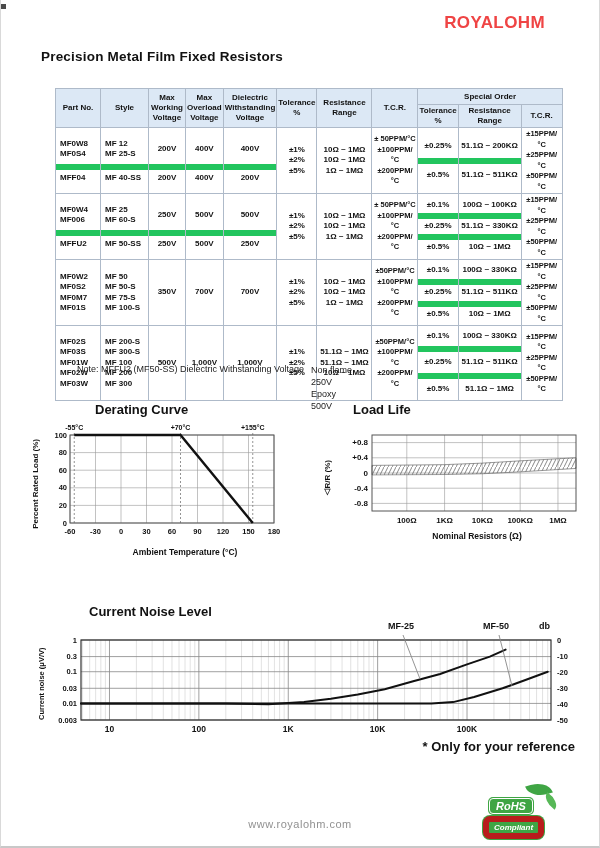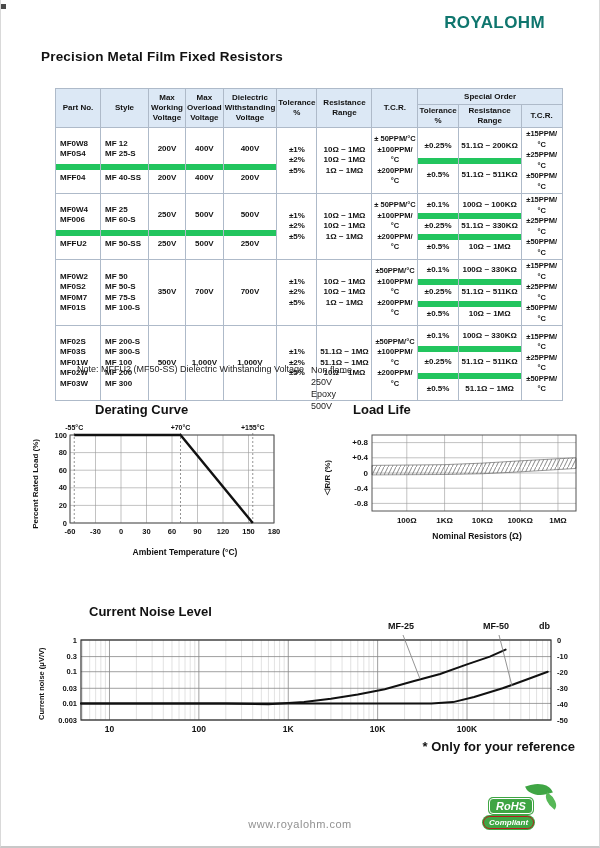--- a/index.html
+++ b/index.html
@@ -1,20 +1,20 @@
 <!DOCTYPE html>
 <html><head>
 <meta charset="utf-8">
 <style>
   html,body{margin:0;padding:0;background:#fff;}
   .page{position:relative;width:600px;height:848px;box-sizing:border-box;
     border-left:1px solid #d9d9d9;border-right:1px solid #d9d9d9;border-bottom:2px solid #c8c8c8;
     font-family:"Liberation Sans", sans-serif;color:#111;overflow:hidden;background:#fff;}
   .speck{position:absolute;left:0;top:4px;width:5px;height:5px;background:#4a4a4a;}
-  .brand{position:absolute;top:13px;right:54px;font-size:17px;font-weight:bold;color:#0f766e;letter-spacing:.4px;}
+  .brand{position:absolute;top:13px;right:54px;font-size:17px;font-weight:bold;color:#ef4444;letter-spacing:.4px;}
   .page-title{position:absolute;top:49px;left:40px;font-size:13.5px;font-weight:bold;letter-spacing:.2px;}
 
   
   .spec-table{position:absolute;top:88px;left:54px;border-collapse:collapse;table-layout:fixed;}
   .spec-table th,.spec-table td{border:1px solid #aebac9;white-space:pre-line;}
   .spec-table th{background:#dce8f5;font-weight:600;font-size:8px;line-height:10px;text-align:center;padding:1px 1px;}
   .spec-table td{font-size:8px;font-weight:600;line-height:10.5px;text-align:center;padding:1px 1px;vertical-align:middle;}
   .so-head{height:13px;}
   .p0{padding:0 !important;}
   .stack{display:flex;flex-direction:column;width:100%;}
@@ -58,21 +58,21 @@
   .noise-ylab{position:absolute;left:6px;top:8px;height:84px;writing-mode:vertical-rl;transform:rotate(180deg);
     font-size:7.5px;font-weight:700;text-align:center;}
   .ref-note{font-size:13px;font-weight:bold;text-align:right;margin-right:16px;margin-top:3px;}
 
   
   .footer-url{position:absolute;bottom:16px;left:0;width:100%;text-align:center;font-size:11px;color:#919191;letter-spacing:.5px;}
   .rohs{position:absolute;right:46px;bottom:12px;width:70px;height:46px;margin-left:27px;}
   .rohs-line1{position:absolute;left:6px;top:10px;background:#3fa544;color:#fff;font-weight:bold;font-style:italic;
     font-size:11px;line-height:14px;padding:0 6px;border-radius:4px;border:1px solid #fff;box-shadow:0 0 0 1px #3fa544;}
   .rohs-line2{position:absolute;left:0;top:28px;background:#3fa544;color:#fff;font-weight:bold;font-style:italic;
-    font-size:8px;line-height:11px;padding:0 5px;border-radius:7px;border:1px solid #b91c1c;box-shadow:0 0 0 1px #3fa544;}
+    font-size:8px;line-height:11px;padding:0 5px;border-radius:7px;border:6px solid #b91c1c;box-shadow:0 0 0 1px #3fa544;}
   .leaf1{position:absolute;right:2px;top:-6px;width:24px;height:15px;background:#3fa544;border-radius:0 95% 0 95%;transform:rotate(-20deg);}
   .leaf2{position:absolute;right:-6px;top:8px;width:16px;height:10px;background:#57b857;border-radius:0 95% 0 95%;transform:rotate(35deg);}
 </style>
 </head>
 <body>
 
 <div class="page">
   <div class="speck"></div>
   <div class="brand">ROYALOHM</div>
   <div class="page-title">Precision Metal Film Fixed Resistors</div>

